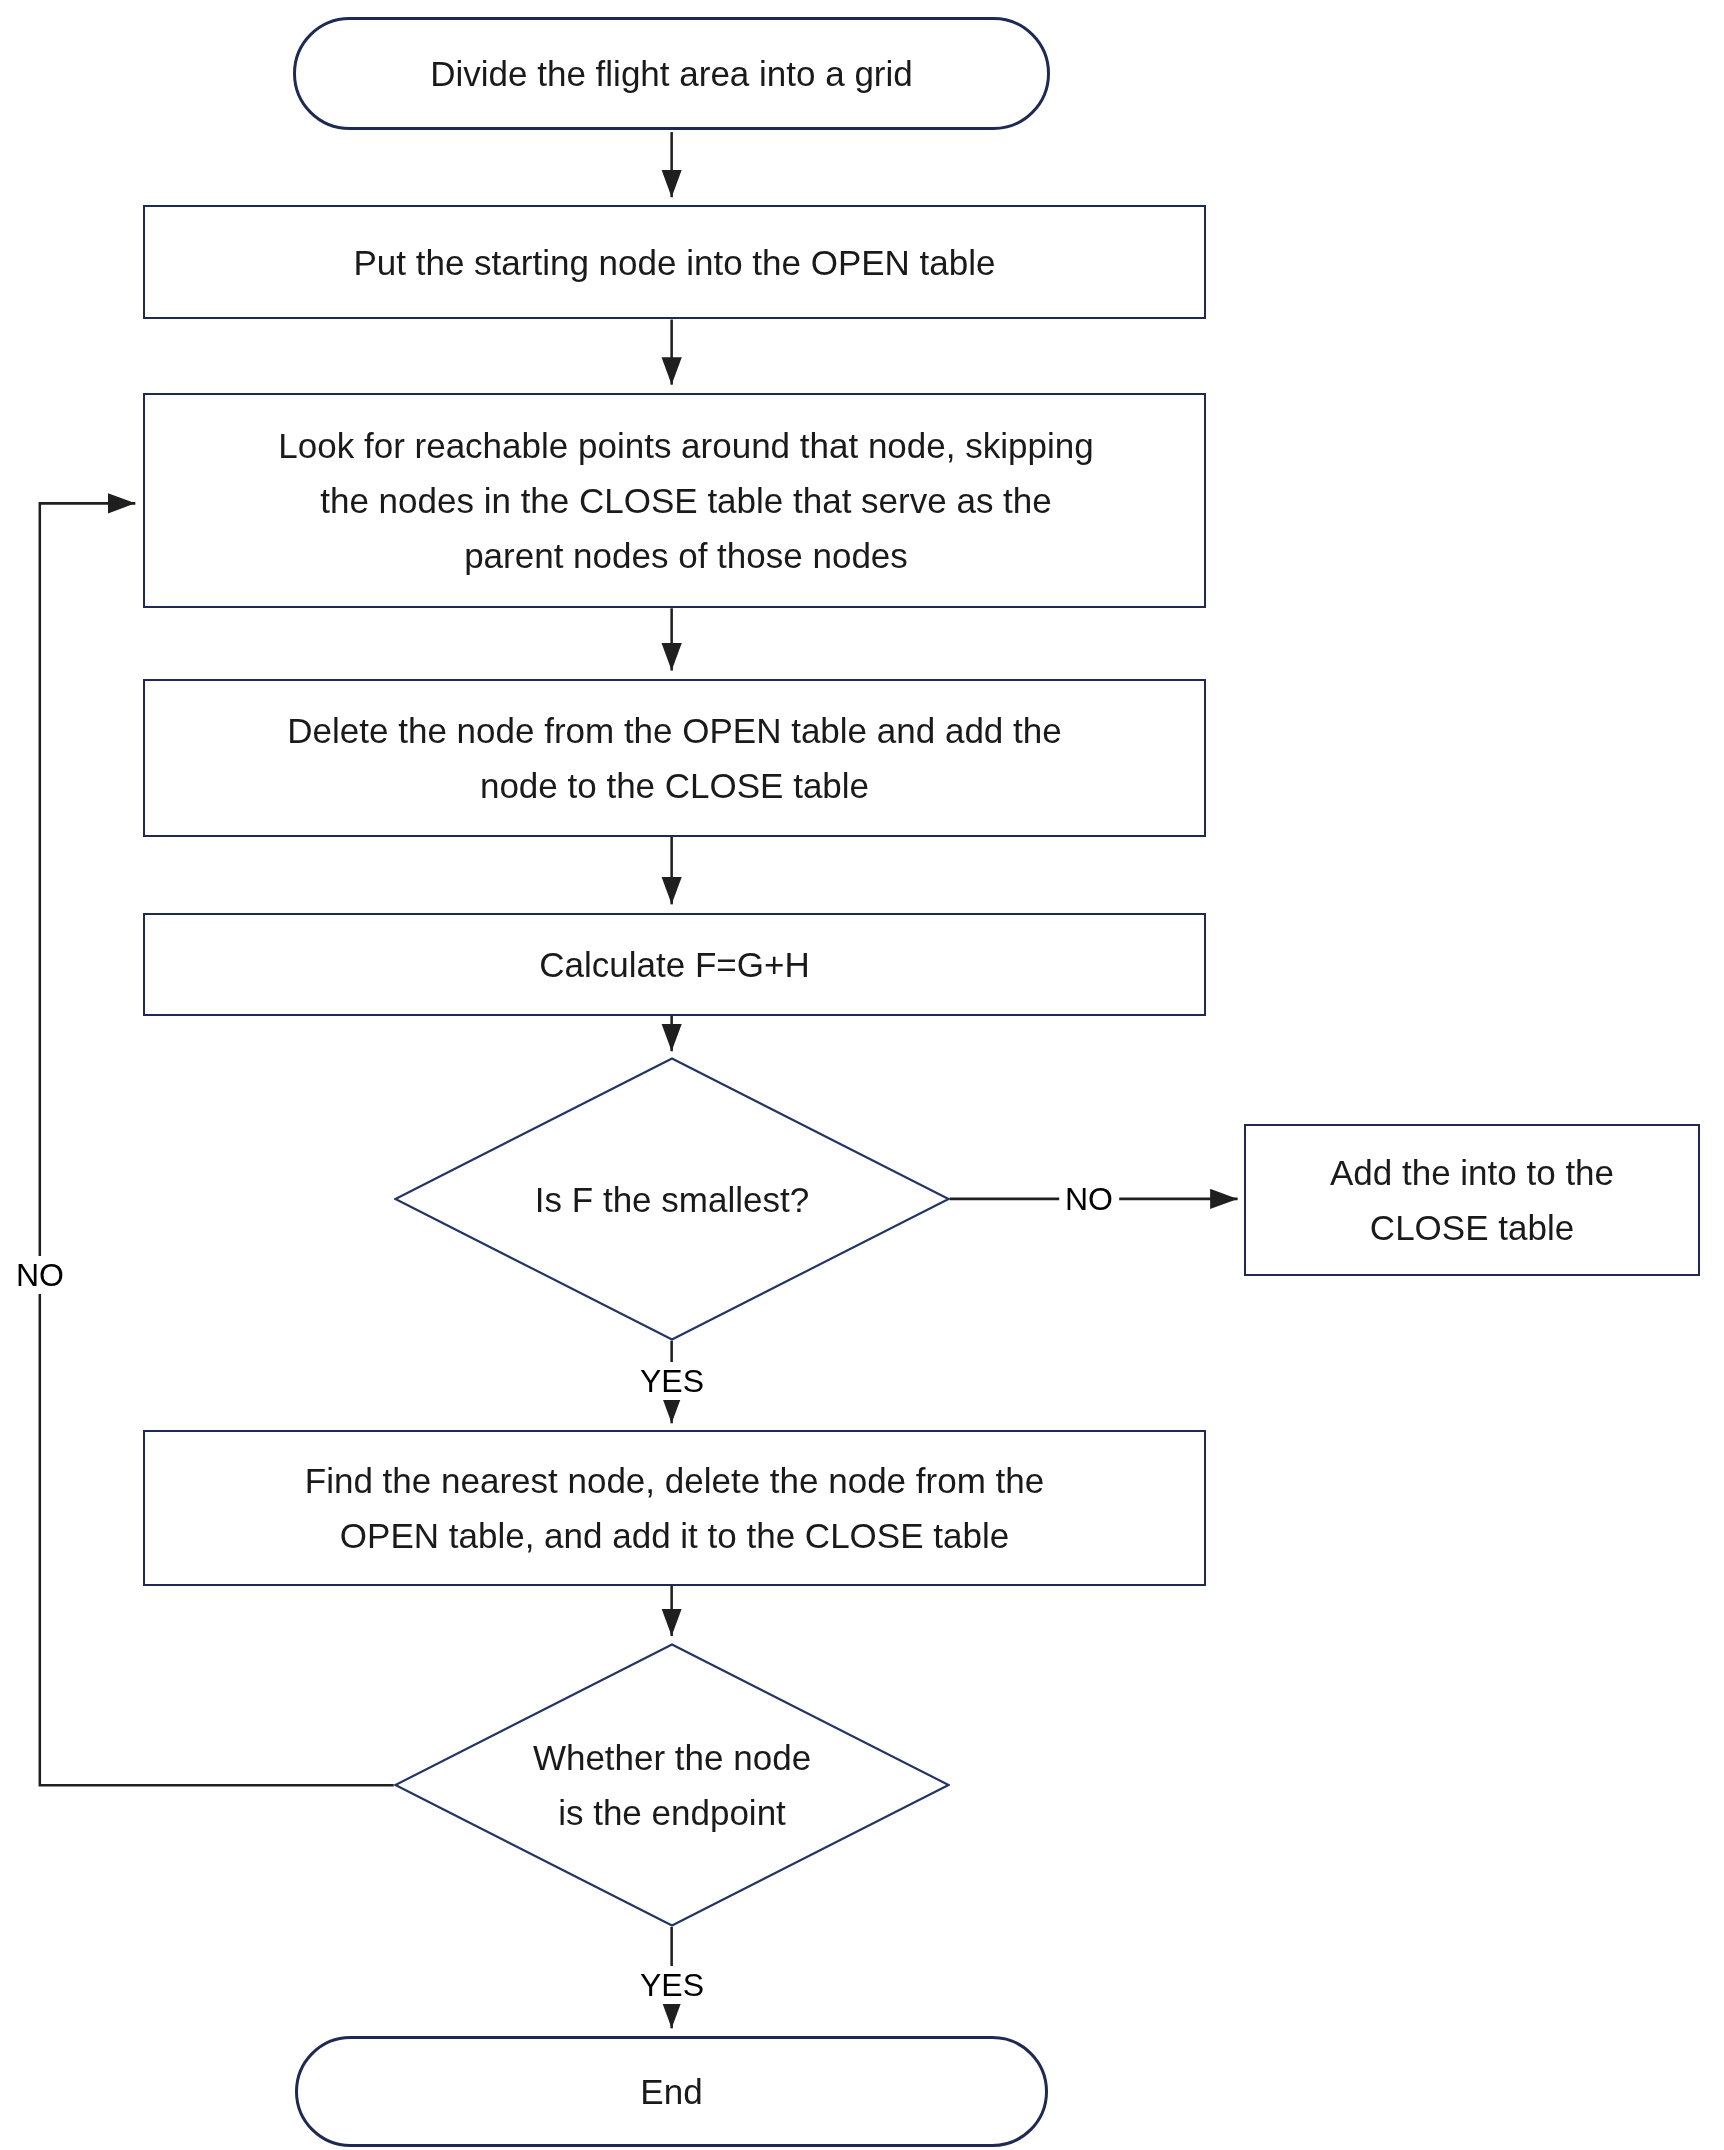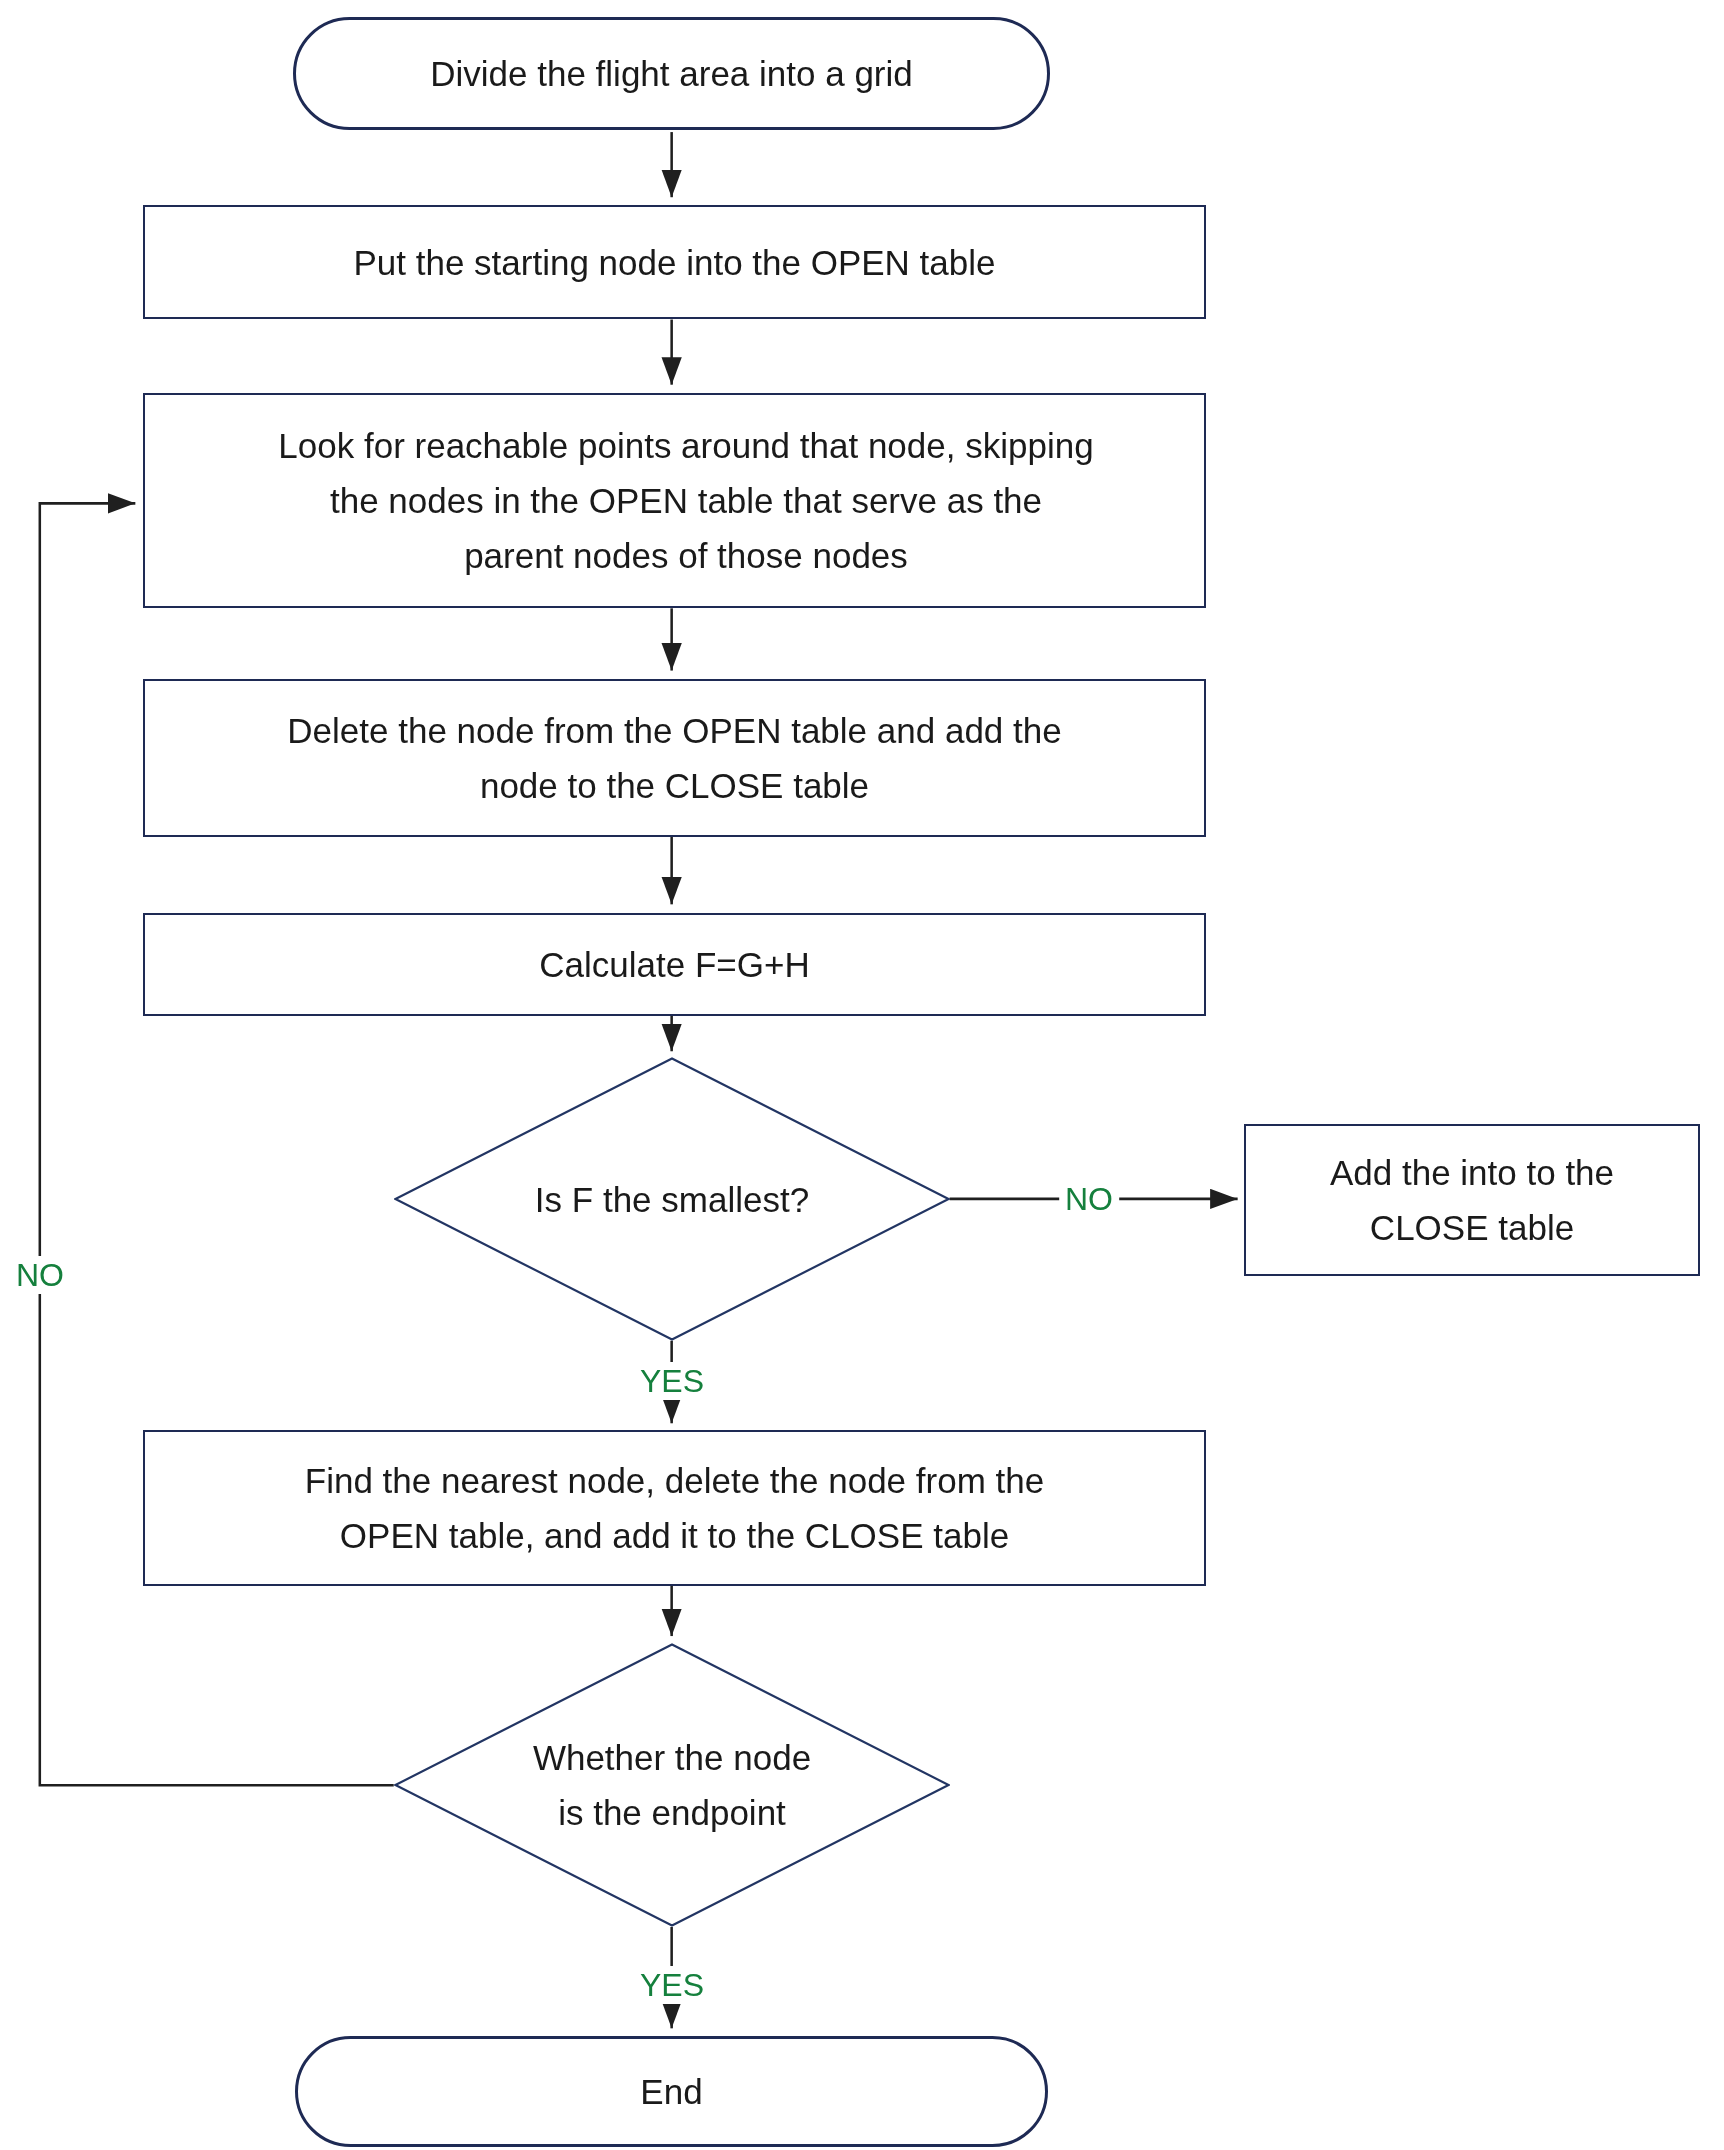--- a/index.html
+++ b/index.html
@@ -35,21 +35,21 @@
     display: flex; flex-direction: column; justify-content: center; align-items: center;
     text-align: right; font-size: 35px; line-height: 55px;
   }
   .edge-label {
     position: absolute;
     transform: translate(-50%, -50%);
     background: #ffffff;
     padding: 0 5.8px;
     font-size: 32px;
     line-height: 38px;
-    color: #15803d;
+    color: #000000;
     white-space: nowrap;
   }
   .line { display: block; white-space: nowrap; }
 </style>
 </head>
 <body>
 
 <div class="stage">
 
   <svg class="wires" width="1724" height="2151" viewBox="0 0 2382 2971">
@@ -73,21 +73,21 @@
   <div class="node stadium" style="left:293px; top:17.4px; width:757px; height:113px;">
     <span class="line">Divide the flight area into a grid</span>
   </div>
 
   <div class="node process" style="left:143px; top:205px; width:1063px; height:114px;">
     <span class="line">Put the starting node into the OPEN table</span>
   </div>
 
   <div class="node process" style="left:143px; top:393px; width:1063px; height:215px;padding-left:23px;">
     <span class="line">Look for reachable points around that node, skipping</span>
-    <span class="line">the nodes in the OPEN table that serve as the</span>
+    <span class="line">the nodes in the CLOSE table that serve as the</span>
     <span class="line">parent nodes of those nodes</span>
   </div>
 
   <div class="node process" style="left:143px; top:679px; width:1063px; height:158px;">
     <span class="line">Delete the node from the OPEN table and add the</span>
     <span class="line">node to the CLOSE table</span>
   </div>
 
   <div class="node process" style="left:143px; top:913px; width:1063px; height:103px;">
     <span class="line">Calculate F=G+H</span>

